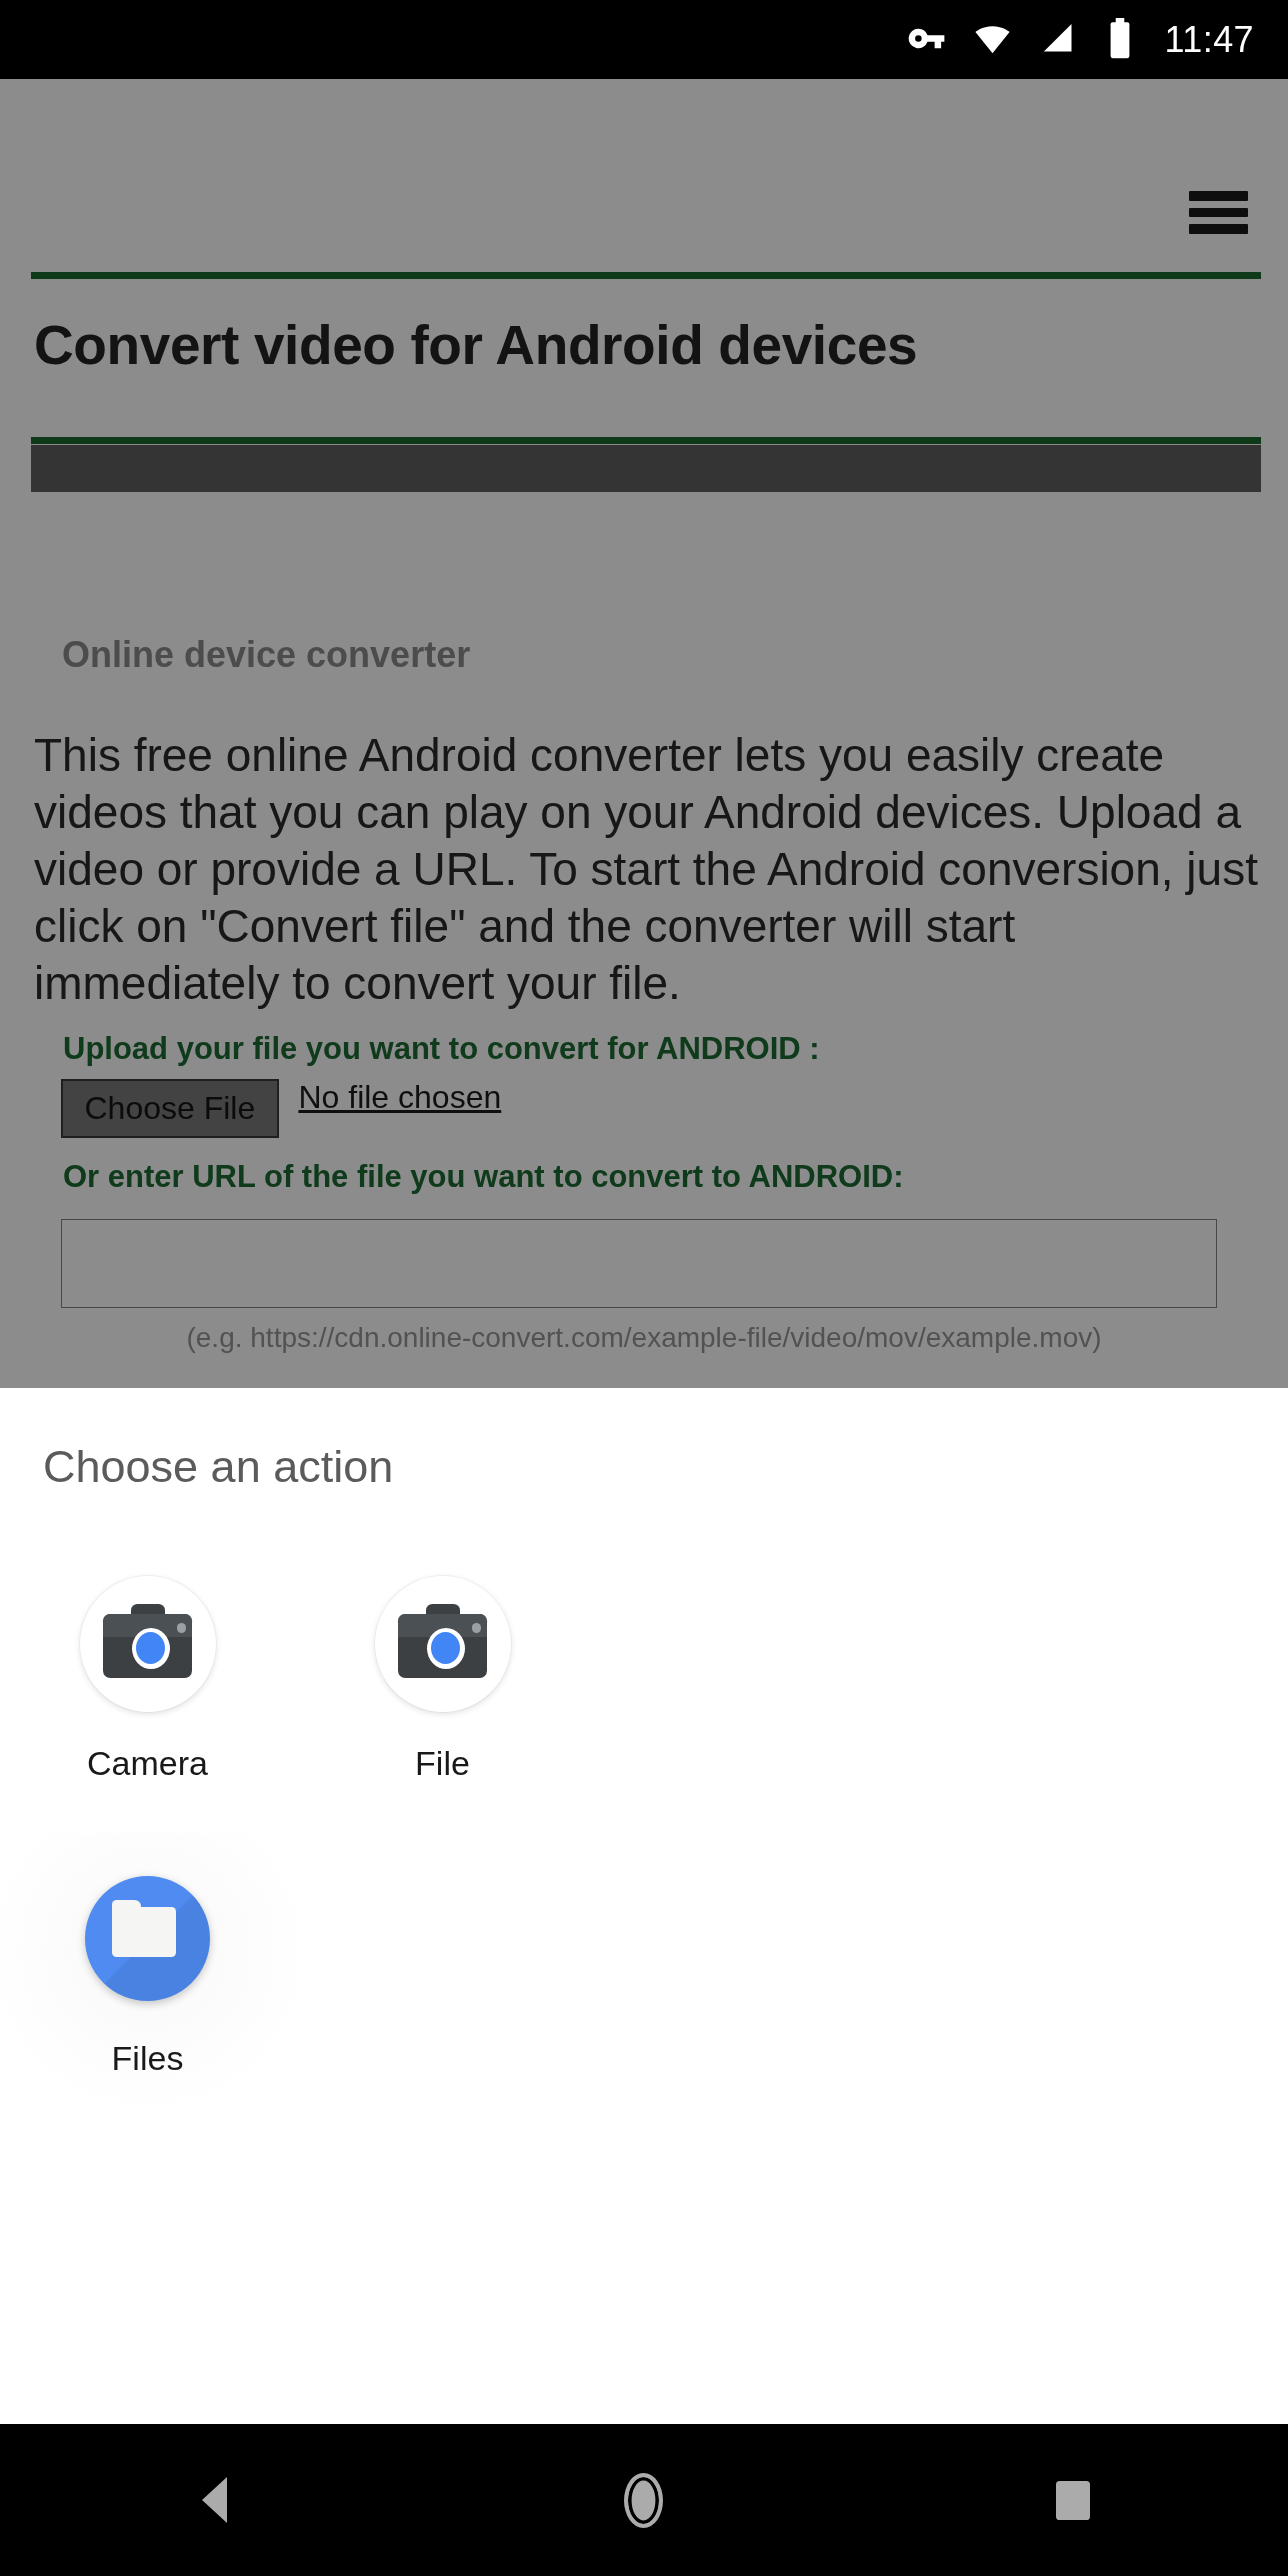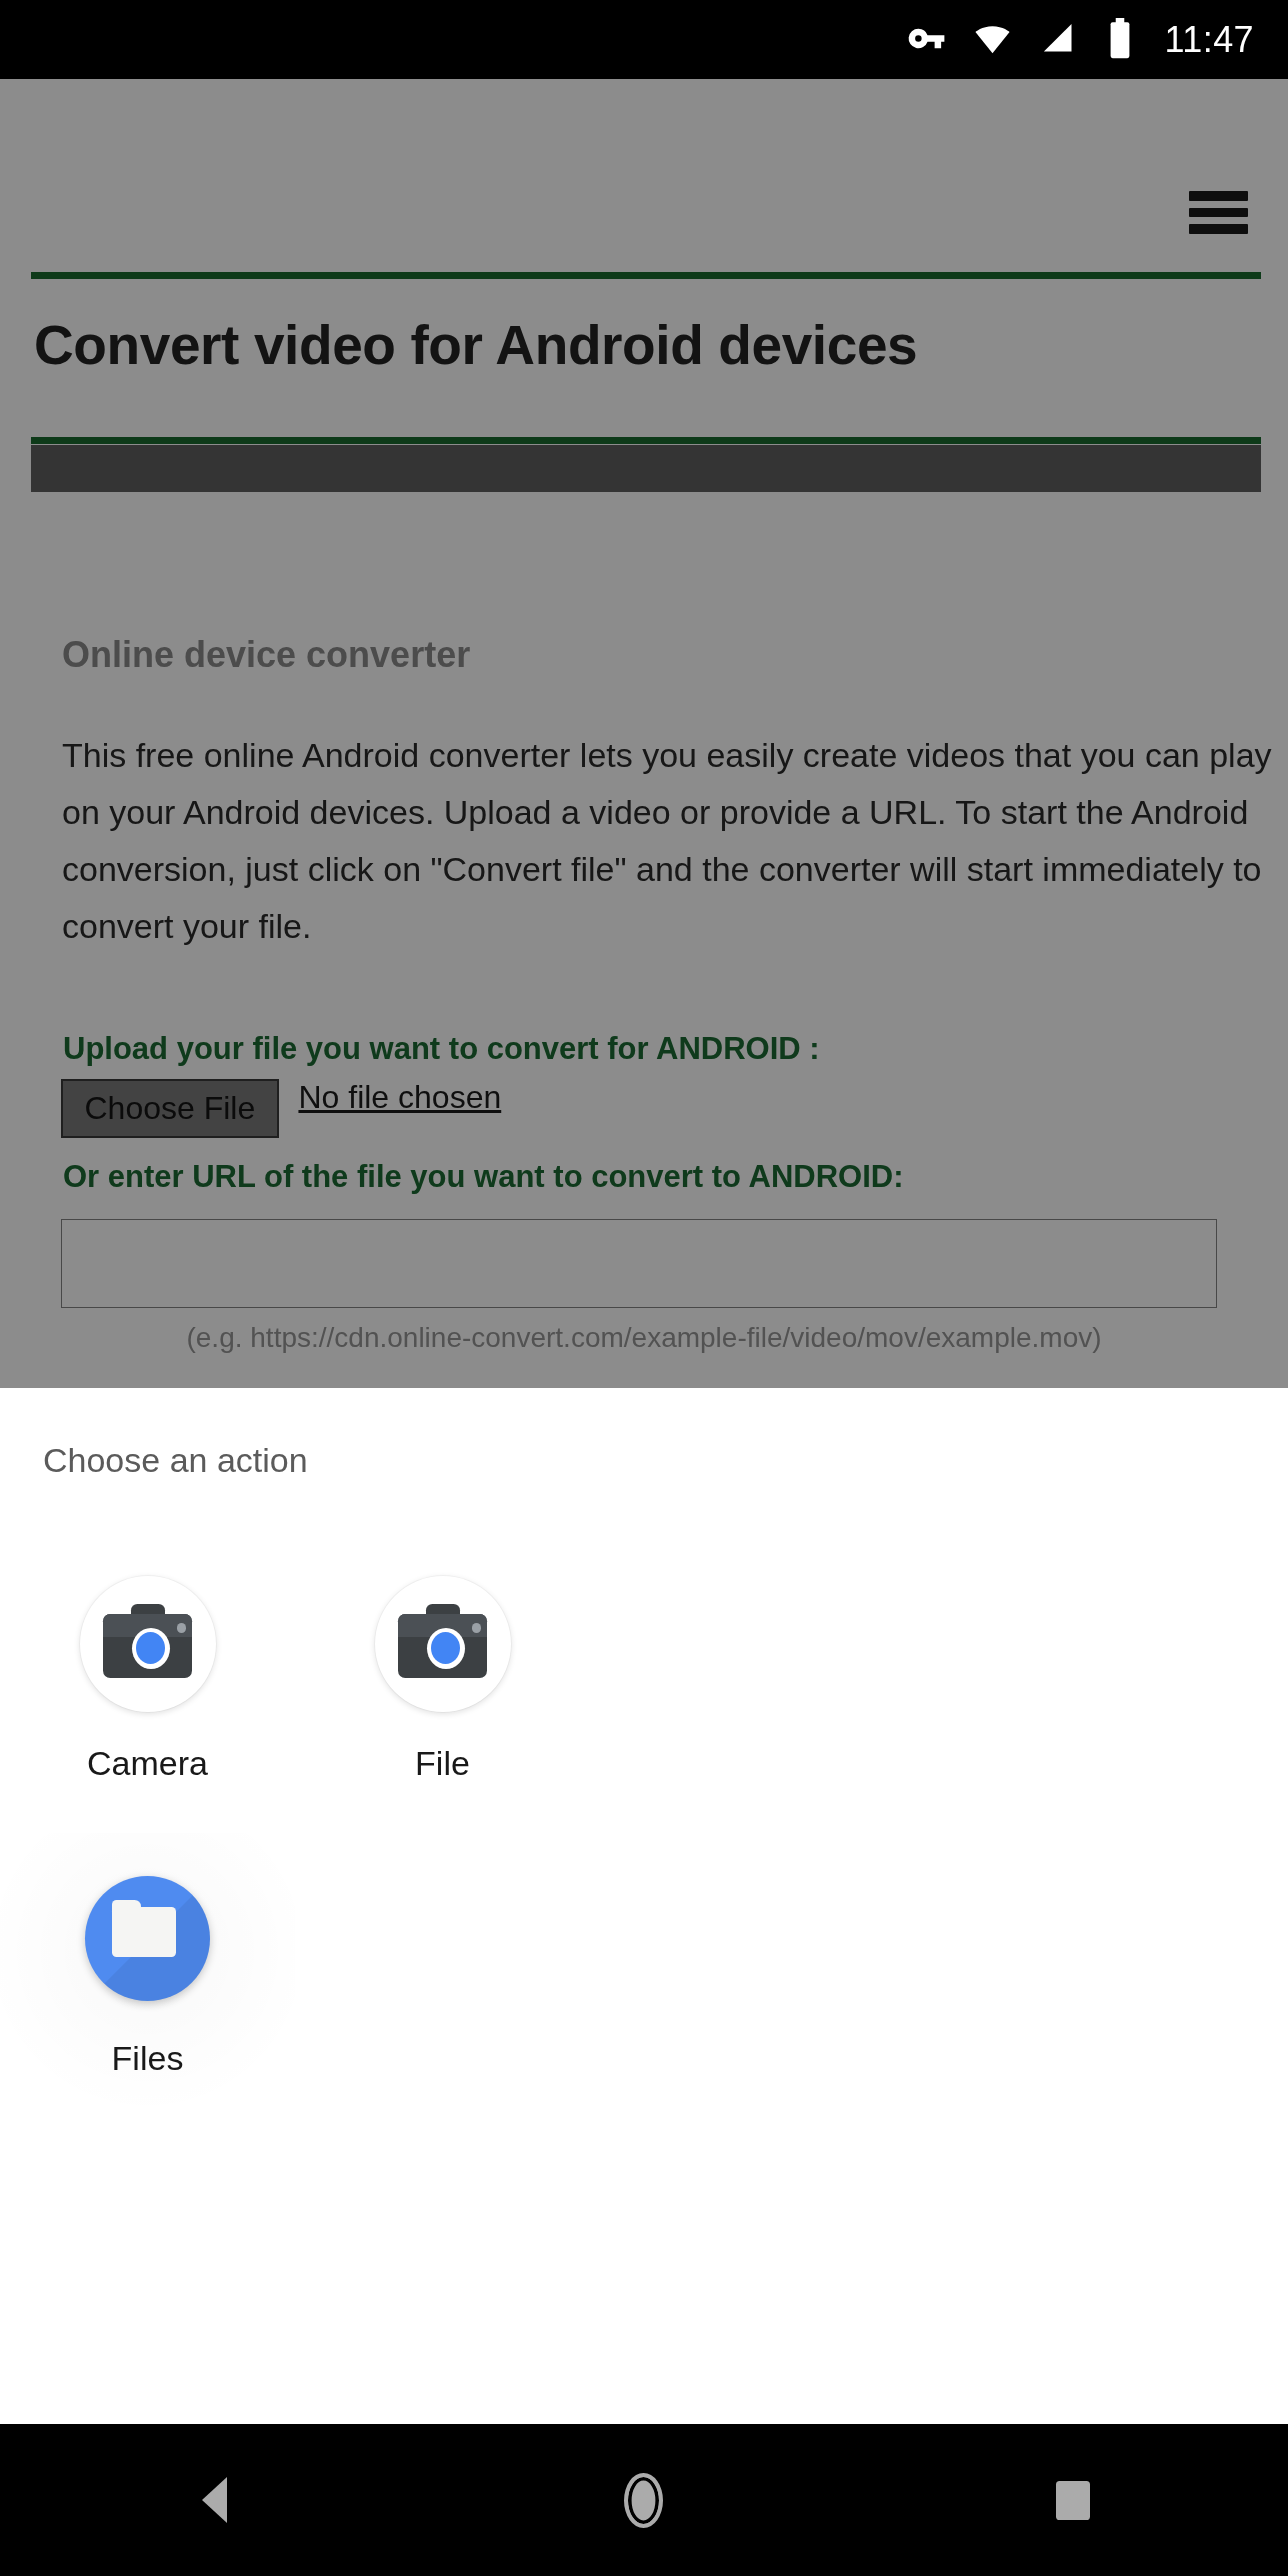--- a/index.html
+++ b/index.html
@@ -48,21 +48,21 @@
     background:#5f5f5f;
   }
 
   .subhead {
     position:absolute; left:34px; top:555px;
     font-size:36px; font-weight:bold; color:#8a8a8a;margin-left:28px;
   }
 
   .body-copy {
     position:absolute; left:34px; top:648px; width:1225px;
-    font-size:34px; line-height:57px; color:#2b2b2b;margin-left:28px;
+    font-size:46px; line-height:57px; color:#2b2b2b;
   }
 
   .green-label {
     position:absolute; left:63px;
     font-size:31px; font-weight:bold; color:#1c6b33;
   }
   .lbl-upload { top:944px;margin-top:8px; }
   .lbl-url    { top:1080px; }
 
   .filerow { position:absolute; left:61px; top:1000px; display:flex; align-items:flex-start; }
@@ -93,21 +93,21 @@
     background:rgba(0,0,0,0.45); pointer-events:none;
   }
 
   
   .sheet {
     position:absolute; left:0; top:1388px; width:1288px; height:1036px;
     background:#fff;
   }
   .sheet-title {
     position:absolute; left:43px; top:1441px;
-    font-size:34px; color:#5b5b5b;
+    font-size:45px; color:#5b5b5b;
   }
   .action-grid {
     position:absolute; left:0; top:1538px; width:1288px;
   }
   .action-row { display:flex; }
   .action-item {
     width:295px; height:295px;
     display:flex; flex-direction:column; align-items:center;
     padding-top:38px; position:relative;
   }

